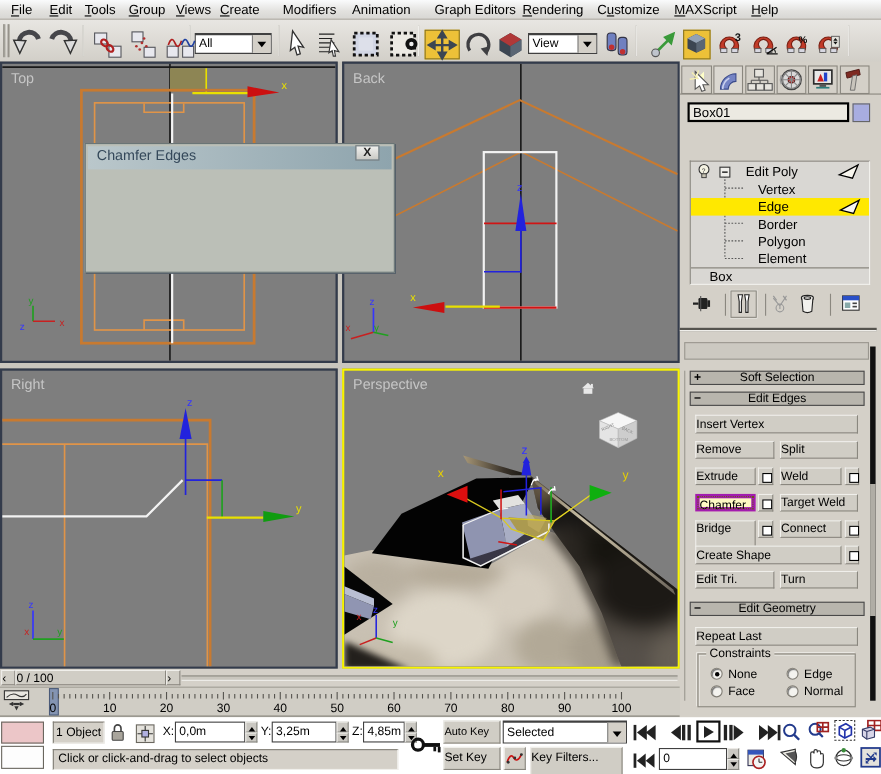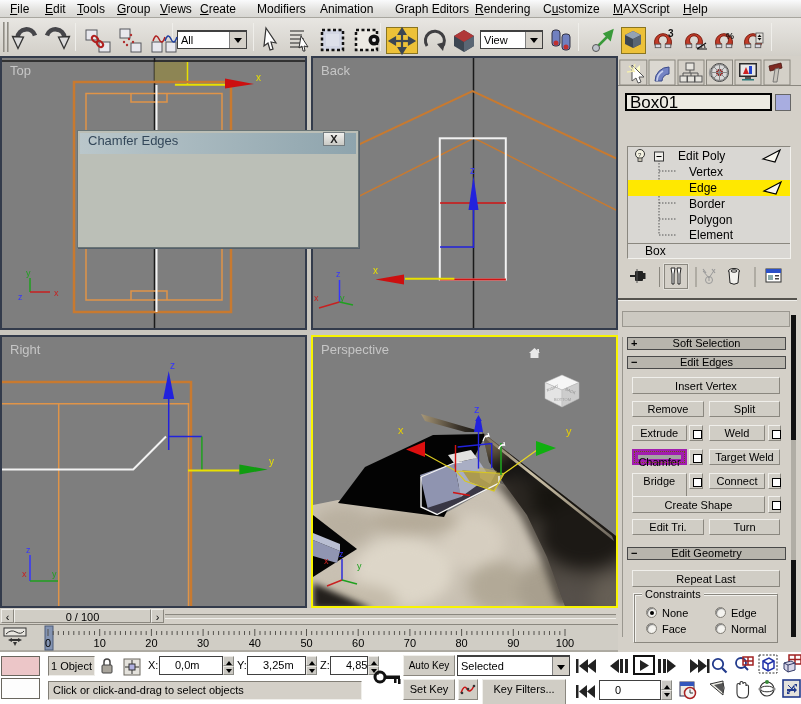--- a/index.html
+++ b/index.html
@@ -30,33 +30,33 @@
 #dlgpanel{position:absolute;left:7px;top:27px;width:266px;height:86px;background:#c7c5c0;border:1px solid #a0a09a;box-shadow:inset 1px 1px 0 #dddcd8}
 .dfield{position:absolute;background:#e8e7e2;border:1px solid #000;box-shadow:inset 1px 1px 0 #888;font-size:12px;padding-left:3px}
 .spin{position:absolute;width:11px;height:17px;display:flex;flex-direction:column}
 .spin div{flex:1;background:#cac8c2;border:1px solid #8a8a84;border-top-color:#eceae6;border-left-color:#eceae6;position:relative}
 .spin div:after{content:"";position:absolute;left:2px;width:0;height:0;border:3px solid transparent}
 .spin .up:after{top:1px;border-bottom:4px solid #000}
 .spin .dn:after{top:2px;border-top:4px solid #000}
 .dbtn{position:absolute;height:17px;background:#cac8c2;border:1px solid #6e6e66;border-top-color:#efefe8;border-left-color:#efefe8;box-shadow:1px 1px 0 #9a9a94 inset;text-align:center;font-size:12px;line-height:15px}
 
 #rpanel{left:618px;top:56px;width:183px;height:596px;background:#d4d0c8}
-.rbtn{position:absolute;background:#d0cdc5;border:1px solid #8a877f;border-top-color:#f0efeb;border-left-color:#f0efeb;text-align:center;font-size:11px;line-height:14px;color:#000}
+.rbtn{position:absolute;background:#d0cdc5;border:1px solid #8a877f;border-top-color:#f0efeb;border-left-color:#f0efeb;text-align:left;font-size:11px;line-height:14px;color:#000}
 .rhead{position:absolute;left:9px;width:159px;height:13px;background:#b8b5ad;border:1px solid #494949;font-size:11px;text-align:center;line-height:11px}
 .rhead b{position:absolute;left:3px;top:0px;font-weight:bold}
 .sq:after{content:"";position:absolute;left:3px;top:4px;width:7px;height:7px;background:#fff;border:1.5px solid #000}
-.chamfer{background:#a3a3a3;border:6px solid #a21caf;outline:1px dotted #6a5a10;outline-offset:-3px}
+.chamfer{background:#fef9c3;border:4px solid #a21caf;outline:1px dotted #6a5a10;outline-offset:-3px}
 .radio{position:absolute;width:11px;height:11px;border-radius:50%;background:#f4f3ef;border:1px solid #807d75;box-shadow:inset 1px 1px 1px #777}
 .radio.on:after{content:"";position:absolute;left:2.5px;top:2.5px;width:4px;height:4px;border-radius:50%;background:#000}
 
 #tslider{left:0;top:608px;width:618px;height:16px;background:#d4d0c8}
 #ruler{left:0;top:624px;width:618px;height:28px;background:#d0cdc5}
 #statusbar{left:0;top:652px;width:801px;height:52px;background:#ffffff}
 .sunken{position:absolute;background:#d4d0c8;border:1px solid #f0efeb;border-top-color:#827f77;border-left-color:#827f77}
-.wfield{position:absolute;background:#fff;border:1px solid #404040;font-size:11px;padding-left:15px}
+.wfield{position:absolute;background:#fff;border:1px solid #404040;font-size:11px;padding-left:3px}
 </style></head><body>
 
 <div id="menubar" class="abs">
 <span style="left:10px"><u>F</u>ile</span>
     <span style="left:45px"><u>E</u>dit</span>
     <span style="left:77px"><u>T</u>ools</span>
     <span style="left:117px"><u>G</u>roup</span>
     <span style="left:160px"><u>V</u>iews</span>
     <span style="left:200px"><u>C</u>reate</span>
     <span style="left:257px">Modifiers</span>
@@ -471,21 +471,21 @@
           <rect x="3" y="16" width="12" height="1.5" fill="#2a7a7a"></rect>
 </g>
 
 <g transform="translate(149,4)">
 <polygon points="2,4 14,1 15,6 3,9" fill="#7e2a22" stroke="#4a1510" stroke-width="0.8"></polygon>
 <polygon points="8,7 12,6 10,20 6,20" fill="#c8c4bc" stroke="#666" stroke-width="0.8"></polygon>
 </g>
 </svg>
 </div>
 
-<div class="abs" style="left:7px;top:37px;width:147px;height:18px;background:#eceae2;border:2px solid #000;font-size:17px;line-height:15px;padding-left:3px">Box01</div>
+<div class="abs" style="left:7px;top:37px;width:147px;height:18px;background:#eceae2;border:2px solid #000;font-size:12px;line-height:15px;padding-left:3px">Box01</div>
 <div class="abs" style="left:157px;top:38px;width:16px;height:17px;background:#a8ade0;border:1px solid #666"></div>
 
 
 <div class="abs" style="left:9px;top:90px;width:164px;height:113px;background:#d9d7d3;border:1px solid #8a877f;border-right-color:#f2f1ed;border-bottom-color:#f2f1ed;font-size:12px">
 <svg class="abs" style="left:0;top:0" width="162" height="111">
 <g fill="none" stroke="#555" stroke-dasharray="1.5,1.5">
 <line x1="31" y1="10" x2="31" y2="88"></line>
 <line x1="31" y1="24" x2="48" y2="24"></line>
           <line x1="31" y1="40" x2="48" y2="40"></line>
           <line x1="31" y1="56" x2="48" y2="56"></line>

